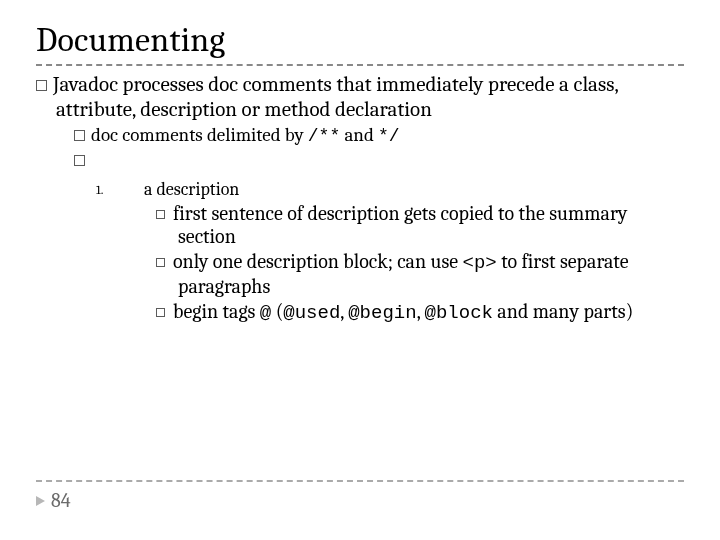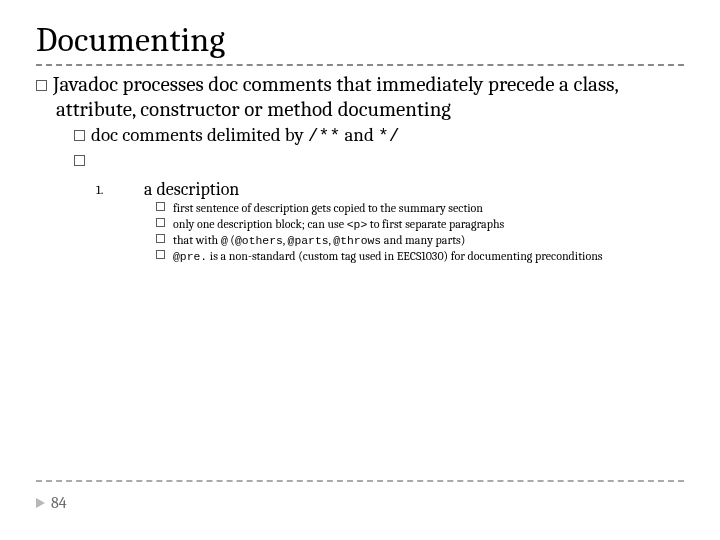--- a/index.html
+++ b/index.html
@@ -45,21 +45,21 @@
     line-height: 1.18;
   }
   .level3 {
     font-size: 18px;
     margin: 8px 0 2px 82px;
     text-indent: -22px;
     padding-left: 22px;
     line-height: 1.18;
   }
   .level4 {
-    font-size: 12px;
+    font-size: 20px;
     margin: 2px 0 2px 128px;
     text-indent: -22px;
     padding-left: 14px;
     line-height: 1.15;
   }
   .sq {
     display: inline-block;
     width: 11px;
     height: 11px;
     border: 1.5px solid #5b5b5b;
@@ -109,34 +109,34 @@
     border-top: 2px dashed #aaa;
   }
   .arrow {
     width: 0;
     height: 0;
     border-top: 5px solid transparent;
     border-bottom: 5px solid transparent;
     border-left: 9px solid #b7b7b7;
   }
   .slidenum {
-    font-size: 16px;
+    font-size: 20px;
     color: #6b6b6b;
   }
 </style>
 </head>
 <body>
 
 <div class="slide">
 
   <h1 class="title">Documenting</h1>
   <hr class="hr">
 
   <div class="level1">
-    <span class="sq"></span><span>Javadoc processes doc comments that immediately precede a class, attribute, constructor or method documenting</span>
+    <span class="sq"></span><span>Javadoc processes doc comments that immediately precede a class, attribute, description or method declaration</span>
   </div>
 
   <div class="level2">
     <span class="sq"></span><span>doc comments delimited by </span><span class="code">/**</span><span> and </span><span class="code">*/</span>
   </div>
 
   <div class="level2">
     <span class="sq"></span>
   </div>
 
@@ -147,26 +147,23 @@
   <div class="level4">
     <span class="sq-sm"></span><span>first sentence of description gets copied to the summary section</span>
   </div>
 
   <div class="level4">
     <span class="sq-sm"></span><span>only one description block; can use </span><span class="code">&lt;p&gt;</span><span> to first separate paragraphs</span>
   </div>
 
 
   <div class="level4">
-    <span class="sq-sm"></span><span>that with </span><span class="code">@</span><span> (</span><span class="code">@others</span><span>, </span><span class="code">@parts</span><span>, </span><span class="code">@throws</span><span> and many parts)</span>
+    <span class="sq-sm"></span><span>begin tags </span><span class="code">@</span><span> (</span><span class="code">@used</span><span>, </span><span class="code">@begin</span><span>, </span><span class="code">@block</span><span> and many parts)</span>
   </div>
 
-  <div class="level4">
-    <span class="sq-sm"></span><span class="code">@pre.</span><span> is a non-standard (custom tag used in EECS1030) for documenting preconditions</span>
-  </div>
 
   <hr class="footer-hr">
   <div class="footer">
     <div class="arrow"></div>
     <span class="slidenum">84</span>
   </div>
 
 </div>
 
 </body></html>

